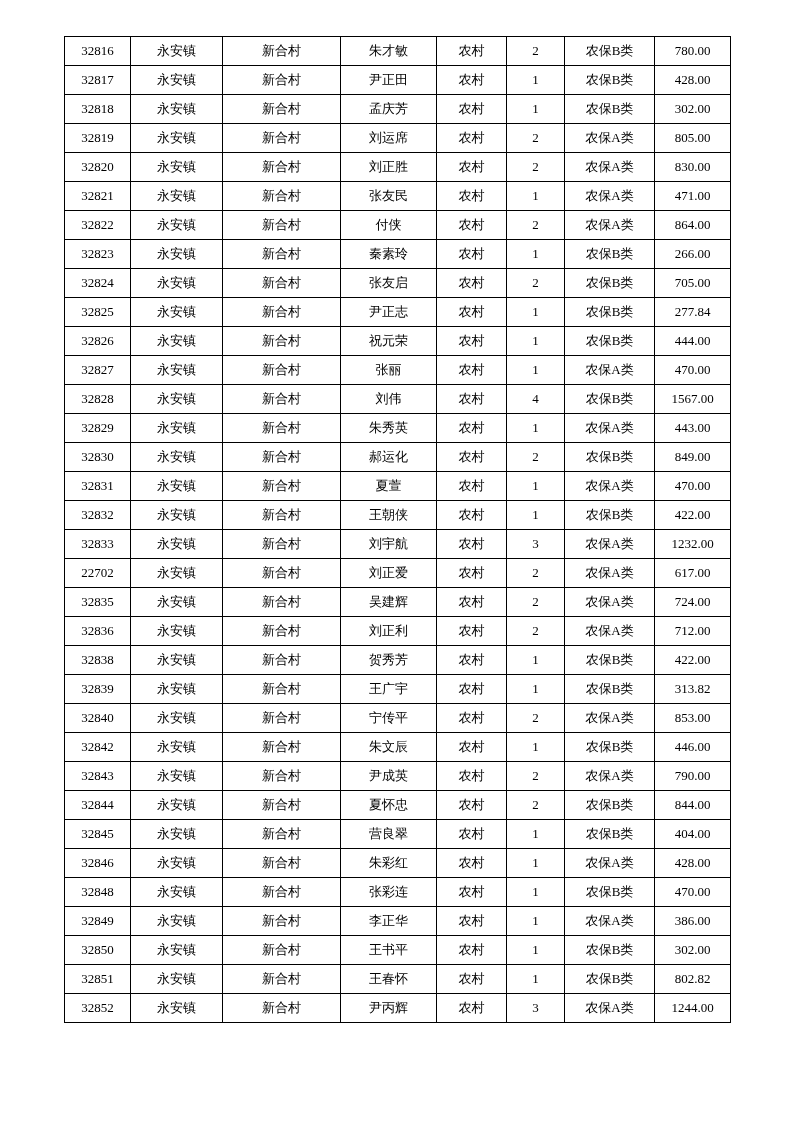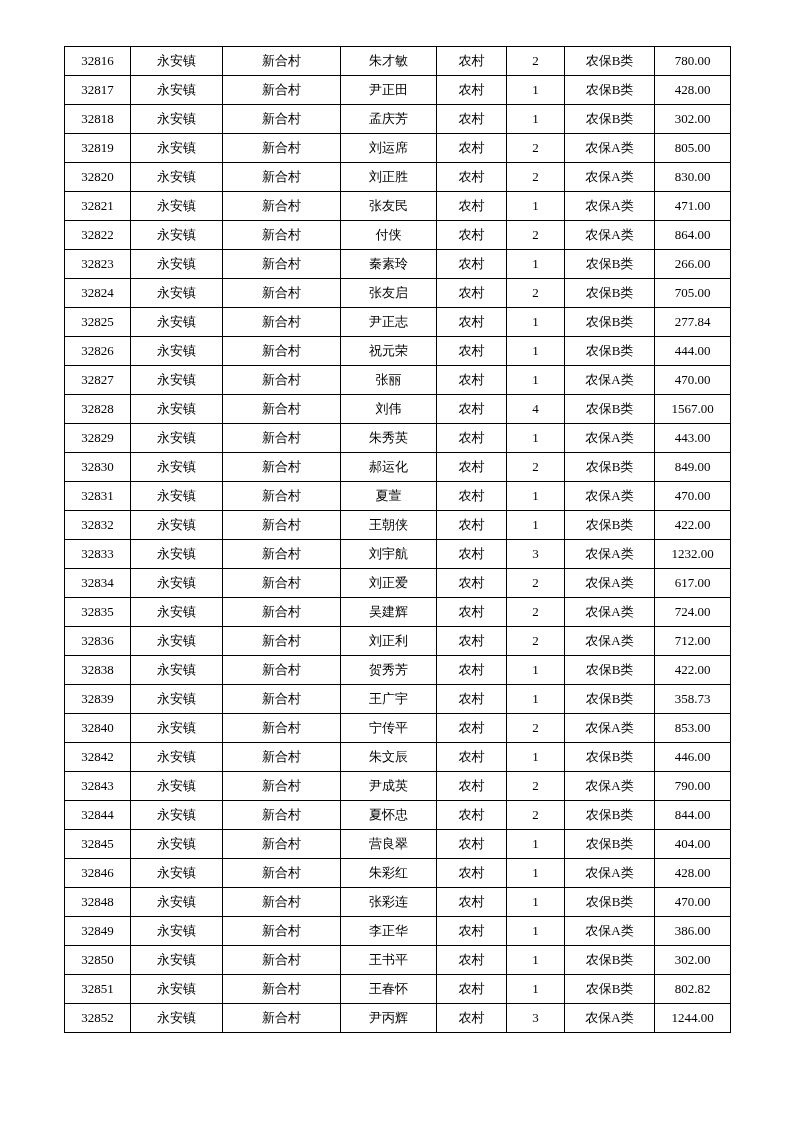--- a/index.html
+++ b/index.html
@@ -11,21 +11,21 @@
     width: 794px;
     height: 1122px;
     font-family: "Liberation Serif", "DejaVu Serif", serif;
     color: #000000;
   }
   .page {
     position: relative;
     width: 794px;
     height: 1122px;
     box-sizing: border-box;
-    padding: 46px 64px 0 64px;
+    padding: 36px 64px 0 64px;
   }
   table.data-table {
     border-collapse: collapse;
     width: 666px;
     table-layout: fixed;
   }
   table.data-table td {
     border: 1px solid #000000;
     height: 28px;
     line-height: 28px;
@@ -237,21 +237,21 @@
           <td class="col-id">32833</td>
           <td class="col-town">永安镇</td>
           <td class="col-village">新合村</td>
           <td class="col-name">刘宇航</td>
           <td class="col-type">农村</td>
           <td class="col-count">3</td>
           <td class="col-cat">农保A类</td>
           <td class="col-amount amount-cell">1232.00</td>
         </tr>
         <tr>
-          <td class="col-id">32834</td>
+          <td class="col-id">22702</td>
           <td class="col-town">永安镇</td>
           <td class="col-village">新合村</td>
           <td class="col-name">刘正爱</td>
           <td class="col-type">农村</td>
           <td class="col-count">2</td>
           <td class="col-cat">农保A类</td>
           <td class="col-amount amount-cell">617.00</td>
         </tr>
         <tr>
           <td class="col-id">32835</td>
@@ -284,21 +284,21 @@
           <td class="col-amount amount-cell">422.00</td>
         </tr>
         <tr>
           <td class="col-id">32839</td>
           <td class="col-town">永安镇</td>
           <td class="col-village">新合村</td>
           <td class="col-name">王广宇</td>
           <td class="col-type">农村</td>
           <td class="col-count">1</td>
           <td class="col-cat">农保B类</td>
-          <td class="col-amount amount-cell">358.73</td>
+          <td class="col-amount amount-cell">313.82</td>
         </tr>
         <tr>
           <td class="col-id">32840</td>
           <td class="col-town">永安镇</td>
           <td class="col-village">新合村</td>
           <td class="col-name">宁传平</td>
           <td class="col-type">农村</td>
           <td class="col-count">2</td>
           <td class="col-cat">农保A类</td>
           <td class="col-amount amount-cell">853.00</td>

